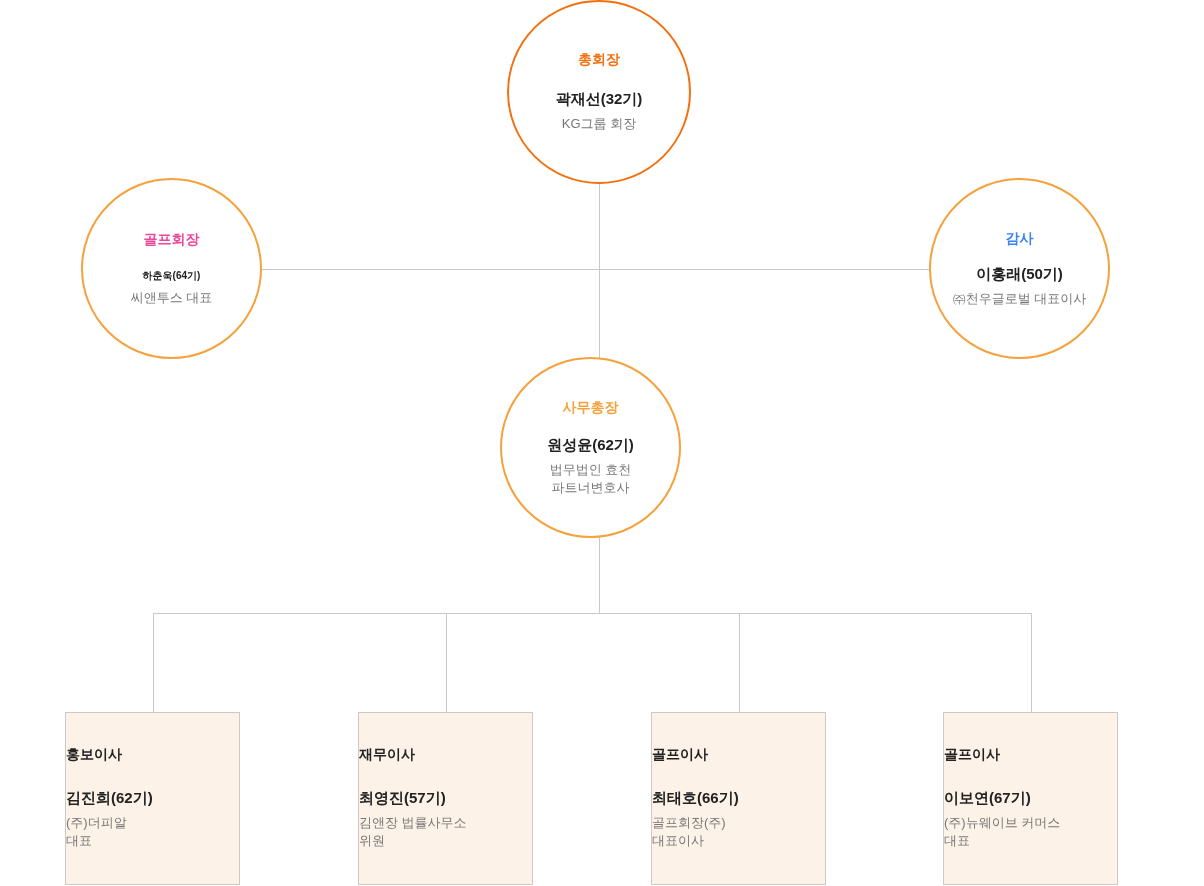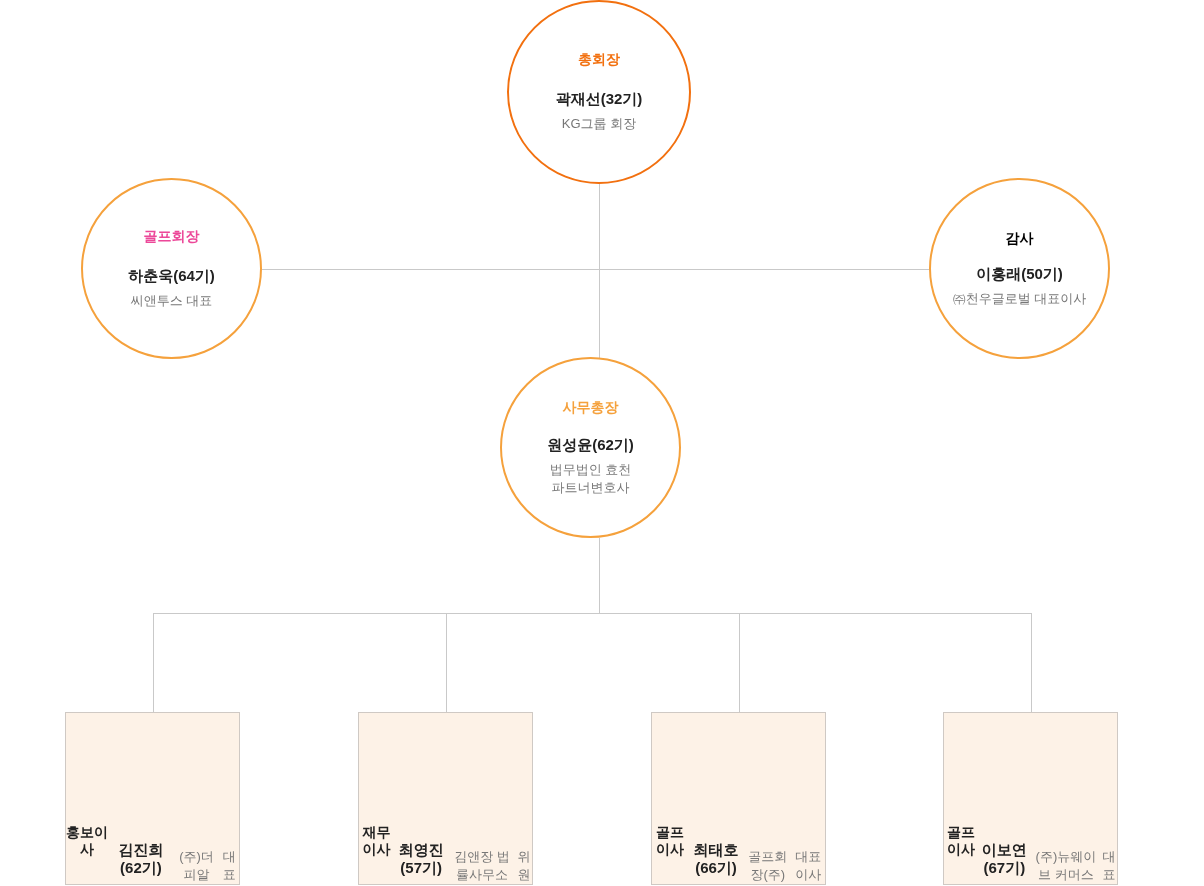--- a/index.html
+++ b/index.html
@@ -76,33 +76,33 @@
     top: 178px;
     width: 181px;
     height: 181px;
     border: 2px solid #f5a13c;
   }
   #circle-golf-chairman .role {
     color: #ec4899;
     font-size: 14px;
     margin-bottom: 22px;
   }
-  #circle-golf-chairman .person { font-size: 15px; margin-bottom: 7px; }
+  #circle-golf-chairman .person { font-size: 10px; margin-bottom: 7px; }
   #circle-golf-chairman .affil  { font-size: 13px; }
 
   
   #circle-auditor {
     left: 929px;
     top: 178px;
     width: 181px;
     height: 181px;
     border: 2px solid #f5a13c;
   }
   #circle-auditor .role {
-    color: #000000;
+    color: #3b82f6;
     font-size: 14px;
     margin-bottom: 18px;
   }
   #circle-auditor .person { font-size: 15px; margin-bottom: 7px; }
   #circle-auditor .affil  { font-size: 13px; }
 
   
   #circle-secretary-general {
     left: 500px;
     top: 357px;
@@ -121,22 +121,22 @@
   
   .node-box {
     position: absolute;
     top: 712px;
     width: 175px;
     height: 173px;
     box-sizing: border-box;
     background: #fdf2e7;
     border: 1px solid #cfc9c4;
     display: flex;
-    flex-direction: row;
-    align-items: flex-end;
+    flex-direction: column;
+    align-items: flex-start;
     justify-content: flex-start;
     text-align: center;
     padding-top: 33px;
   }
   .node-box .role {
     font-size: 14px;
     font-weight: bold;
     color: #222222;
     line-height: 1.2;
     margin-bottom: 26px;

